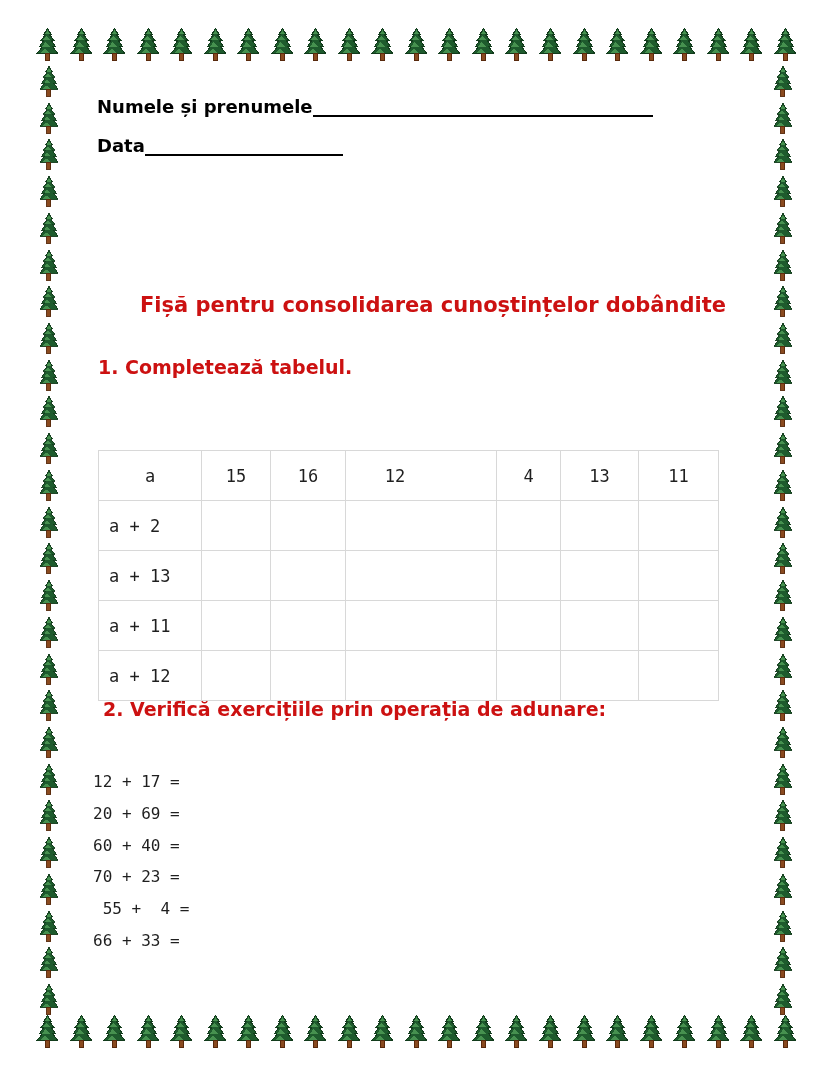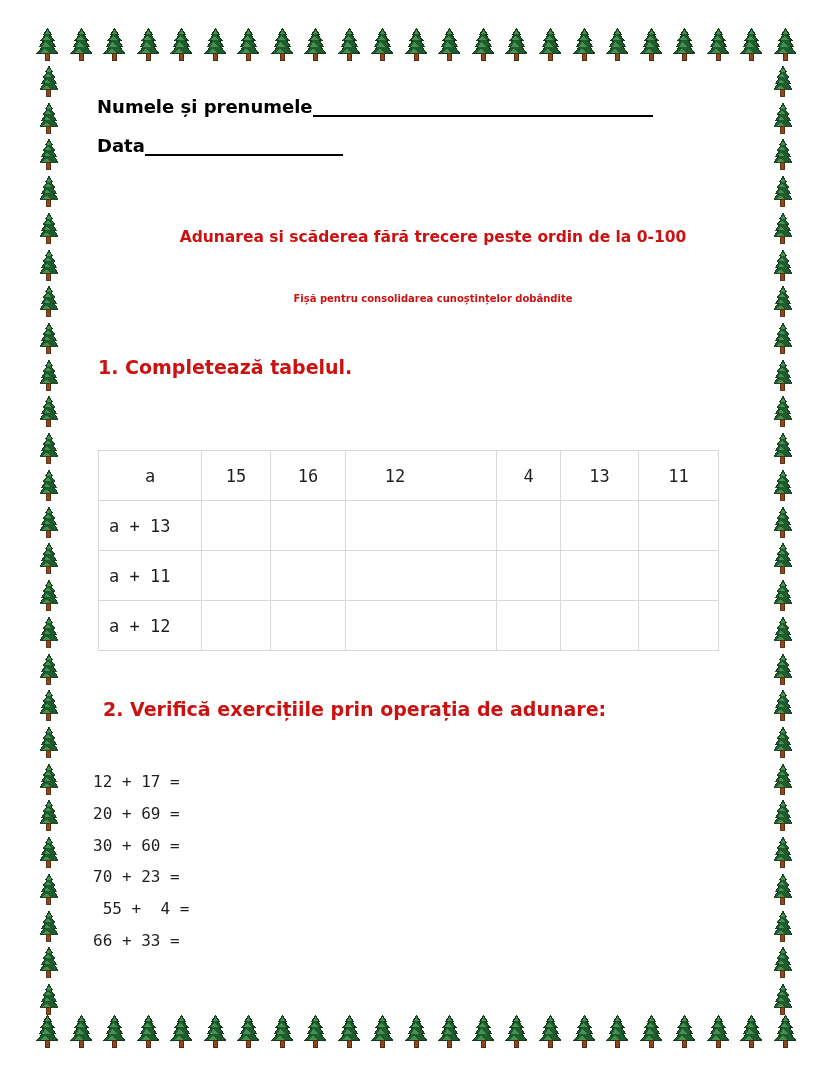--- a/index.html
+++ b/index.html
@@ -28,21 +28,21 @@
   .fillin{position:absolute;font-weight:bold;font-size:18px;color:var(--text-black,#000);white-space:nowrap;}
   .fillin.name{left:97px;top:96px;}
   .fillin.date{left:97px;top:135px;}
   .blank{display:inline-block;border-bottom:2.6px solid var(--text-black,#000);height:14px;vertical-align:-4px;}
   .blank.name-blank{width:340px;}
   .blank.date-blank{width:198px;}
 
   
   .red{color:var(--accent-red,#cc1111);font-weight:bold;}
   .title-main{position:absolute;left:33px;width:800px;top:228px;text-align:center;font-size:15.5px;}
-  .title-sub{position:absolute;left:33px;width:800px;top:293px;text-align:center;font-size:10px;}
+  .title-sub{position:absolute;left:33px;width:800px;top:293px;text-align:center;font-size:21px;}
   .section-heading{position:absolute;font-size:19px;white-space:nowrap;}
   .section-heading.s1{left:98px;top:356px;}
   .section-heading.s2{left:103px;top:698px;}
 
   
   table.grid{position:absolute;left:98px;top:450px;border-collapse:collapse;table-layout:fixed;
     font-family:"DejaVu Sans Mono", monospace;font-size:17px;color:var(--table-text,#1f1f1f);}
   table.grid th,table.grid td{border:1px solid var(--table-border,#d8d8d8);font-weight:normal;padding:0;}
   table.grid thead tr{height:50px;}
   table.grid tbody tr{height:50px;}
@@ -943,21 +943,20 @@
     <polygon class="hi" points="10.5,8 14.5,12 7,12"></polygon>
     <polygon class="hi" points="9.5,14 14,18.5 6,18.5"></polygon>
     <polygon class="hi" points="8.5,20.5 13.5,25 4.5,25"></polygon>
     <rect class="trunk" x="9" y="25" width="4.5" height="7"></rect>
   </svg>
 </div>
 
   <div class="fillin name"><span>Numele și prenumele</span><span class="blank name-blank"></span></div>
   <div class="fillin date"><span>Data</span><span class="blank date-blank"></span></div>
 
-  <div class="red title-main">Adunarea si scăderea fără trecere peste ordin de la 0-100</div>
   <div class="red title-sub">Fișă pentru consolidarea cunoștințelor dobândite</div>
 
   <div class="red section-heading s1">1. Completează tabelul.</div>
 
   <table class="grid">
     <colgroup>
       <col style="width:103px">
         <col style="width:69px">
         <col style="width:75px">
       <col style="width:151px">
@@ -971,20 +970,29 @@
         <th>15</th>
         <th>16</th>
         <th class="shift-left">12</th>
         <th>4</th>
         <th>13</th>
         <th>11</th>
       </tr>
     </thead>
     <tbody>
       <tr>
+        <td class="rowlabel">a + 2</td>
+        <td></td>
+          <td></td>
+          <td></td>
+          <td></td>
+          <td></td>
+          <td></td>
+      </tr>
+      <tr>
         <td class="rowlabel">a + 13</td>
         <td></td>
           <td></td>
           <td></td>
           <td></td>
           <td></td>
           <td></td>
       </tr>
       <tr>
         <td class="rowlabel">a + 11</td>
@@ -1005,19 +1013,19 @@
           <td></td>
       </tr>
     </tbody>
   </table>
 
   <div class="red section-heading s2">2. Verifică exercițiile prin operația de adunare:</div>
 
   <div class="exercises">
     <p>12 + 17 =</p>
     <p>20 + 69 =</p>
-    <p>30 + 60 =</p>
+    <p>60 + 40 =</p>
     <p>70 + 23 =</p>
     <p> 55 +  4 =</p>
     <p>66 + 33 =</p>
   </div>
 
 </div>
 
 </body></html>

